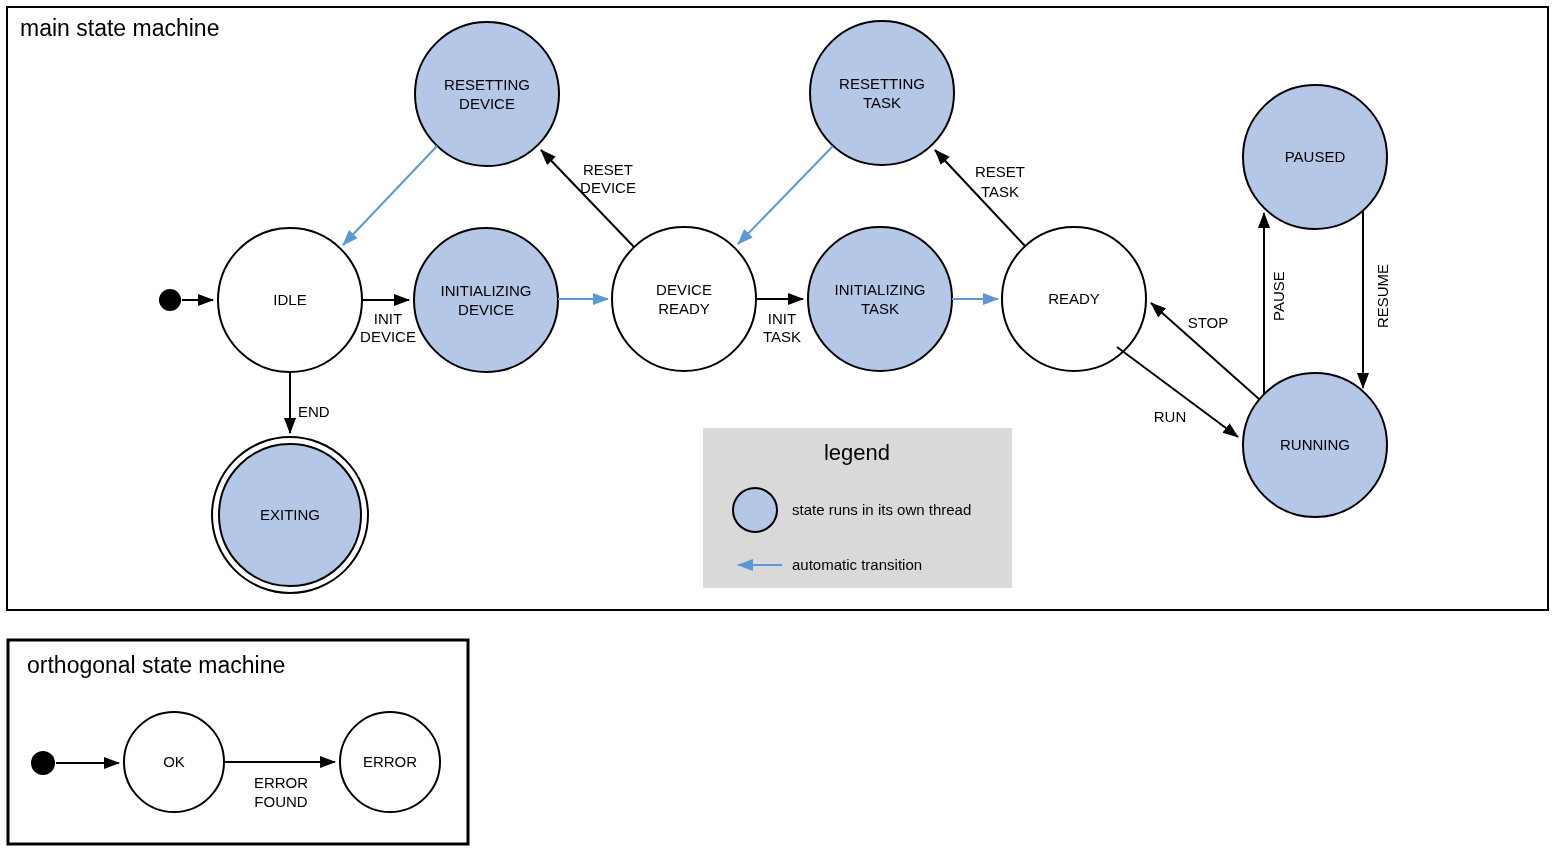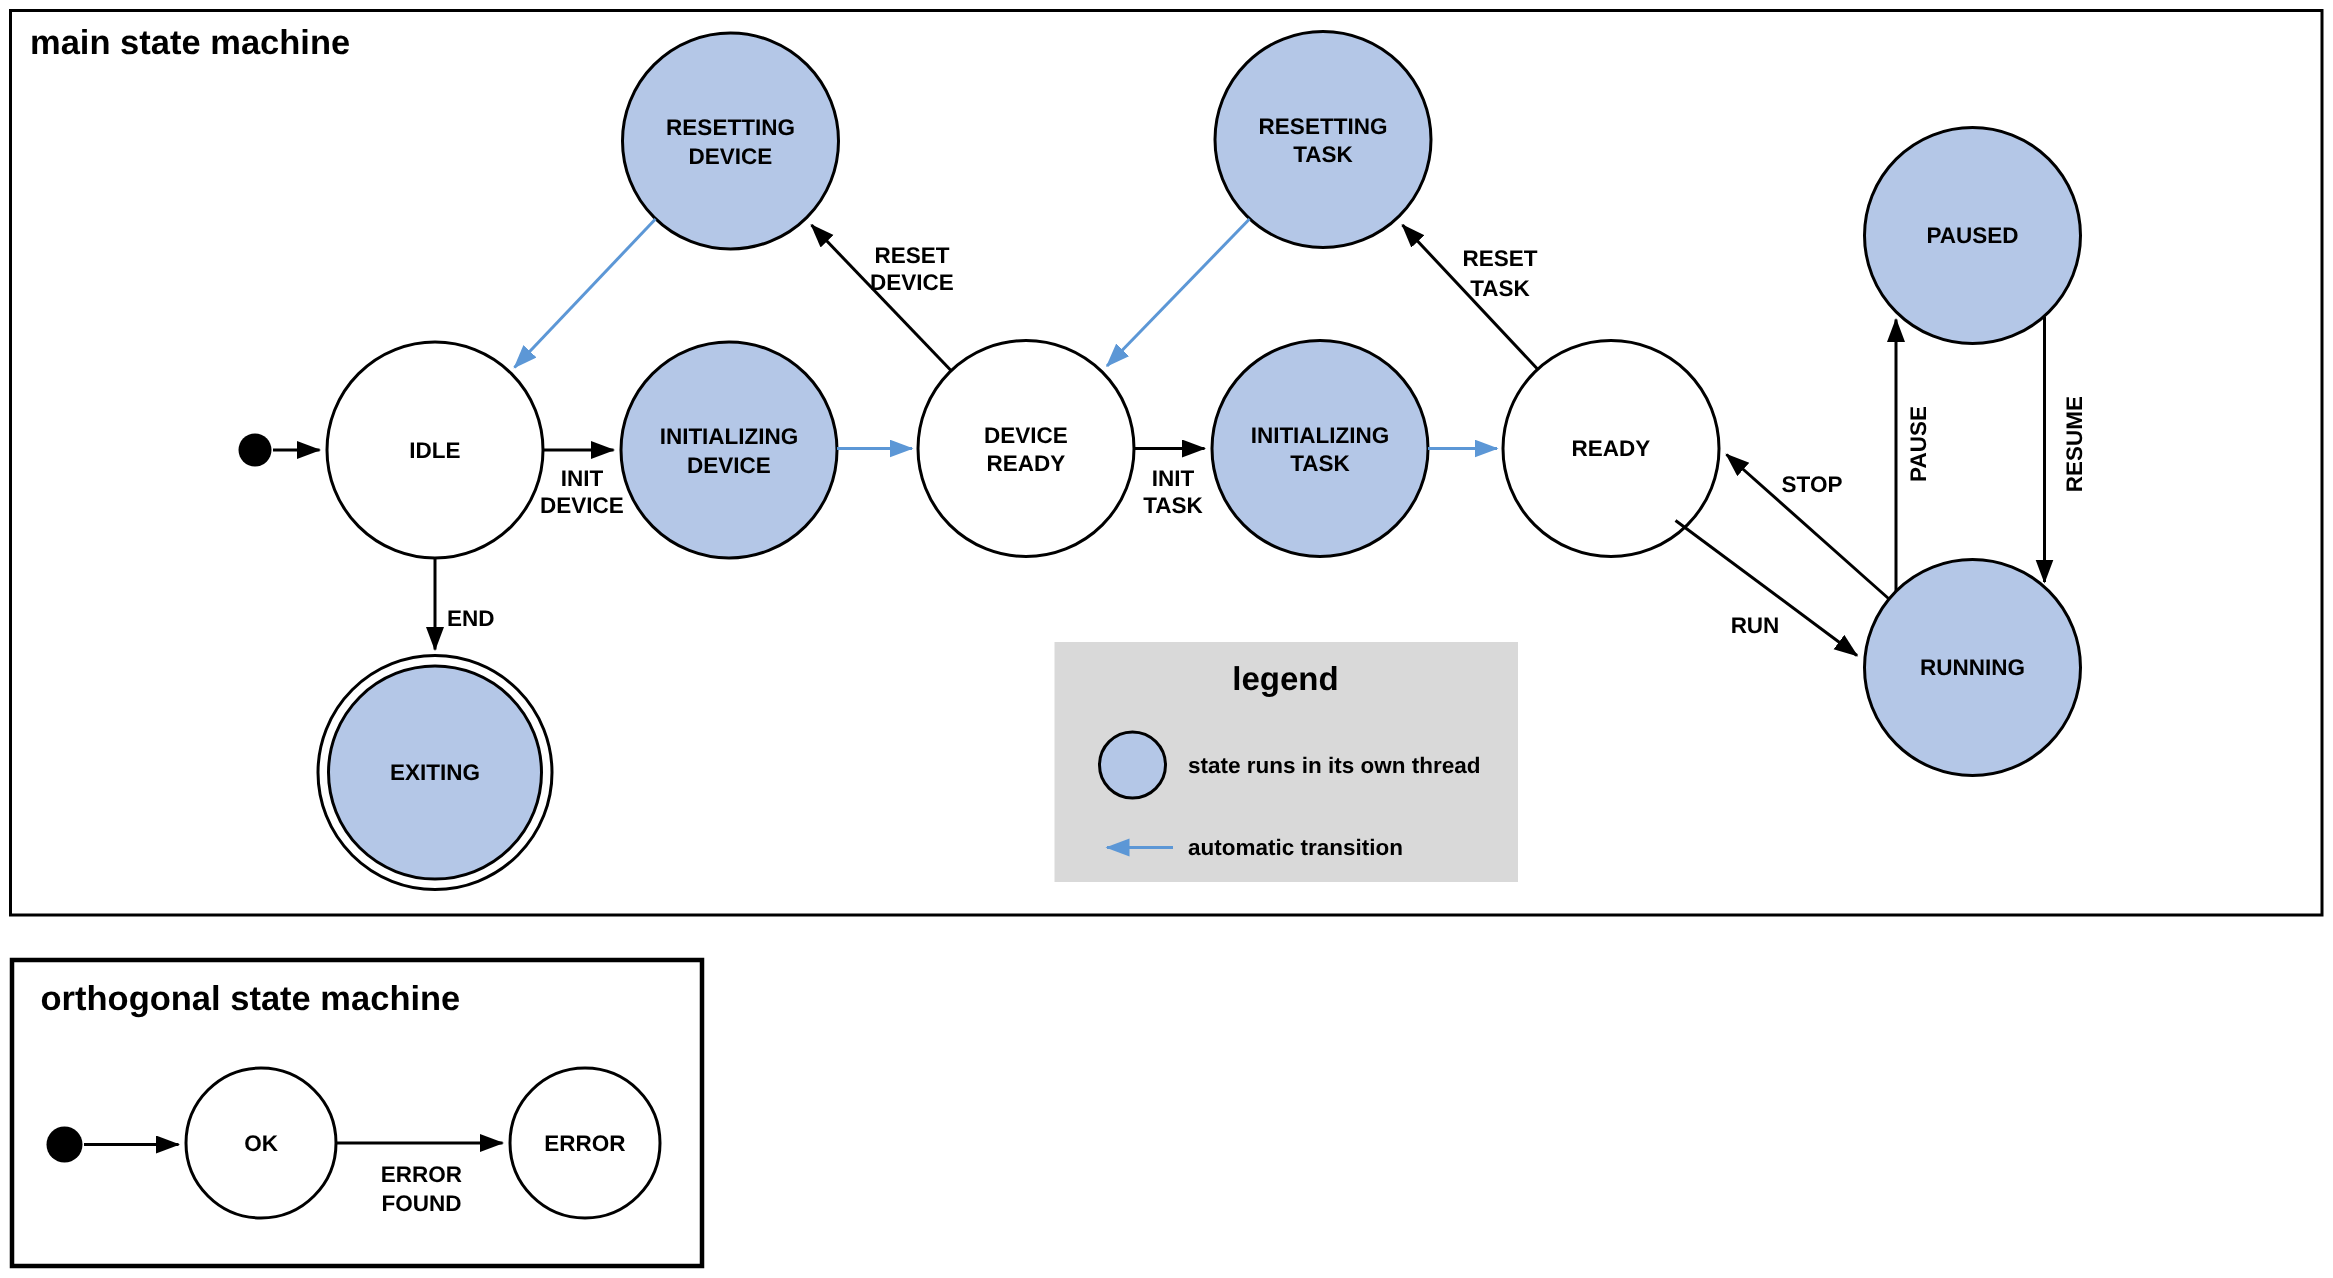--- a/index.html
+++ b/index.html
@@ -1,16 +1,16 @@
 <!DOCTYPE html>
 <html><head>
 <meta charset="utf-8">
 <style>
   html,body{margin:0;padding:0;background:#ffffff;}
-  .canvas{position:relative;width:1555px;height:852px;background:#ffffff;overflow:hidden;font-weight:bold;}
+  .canvas{position:relative;width:1555px;height:852px;background:#ffffff;overflow:hidden;}
   svg{display:block;}
   text{font-family:"Liberation Sans",sans-serif;fill:#000000;}
   .box-title{font-size:23px;}
   .state-label{font-size:15px;text-anchor:middle;}
   .edge-label{font-size:15px;text-anchor:middle;}
   .edge-label-start{font-size:15px;text-anchor:start;}
   .legend-title{font-size:22px;text-anchor:middle;}
   .legend-item{font-size:15px;text-anchor:start;}
   .shape{stroke:#000000;stroke-width:2;}
   .edge{stroke-width:2;fill:none;}

